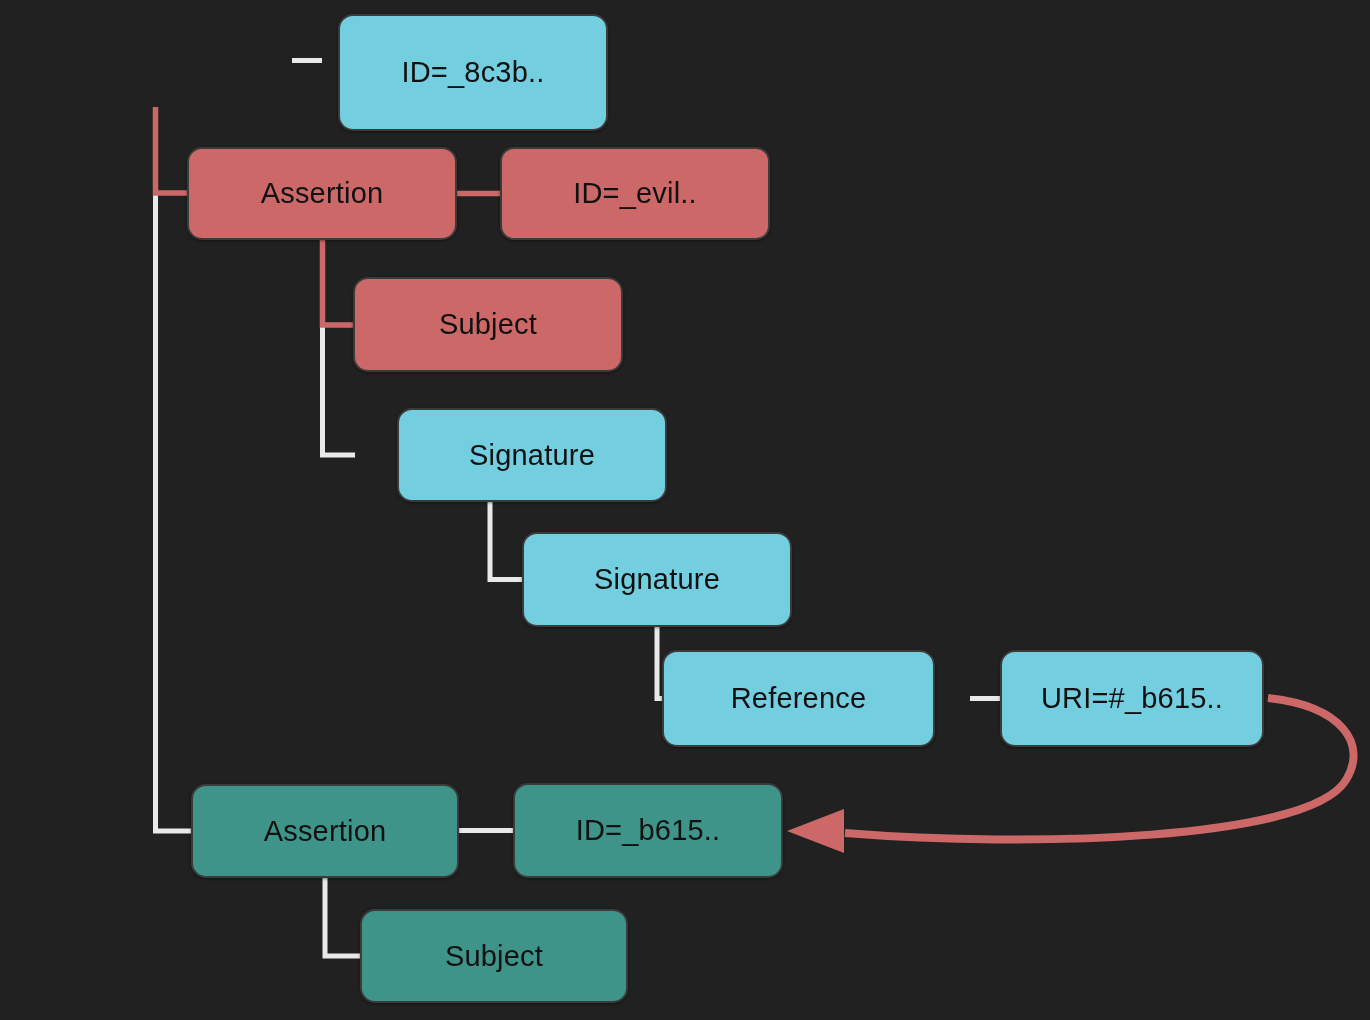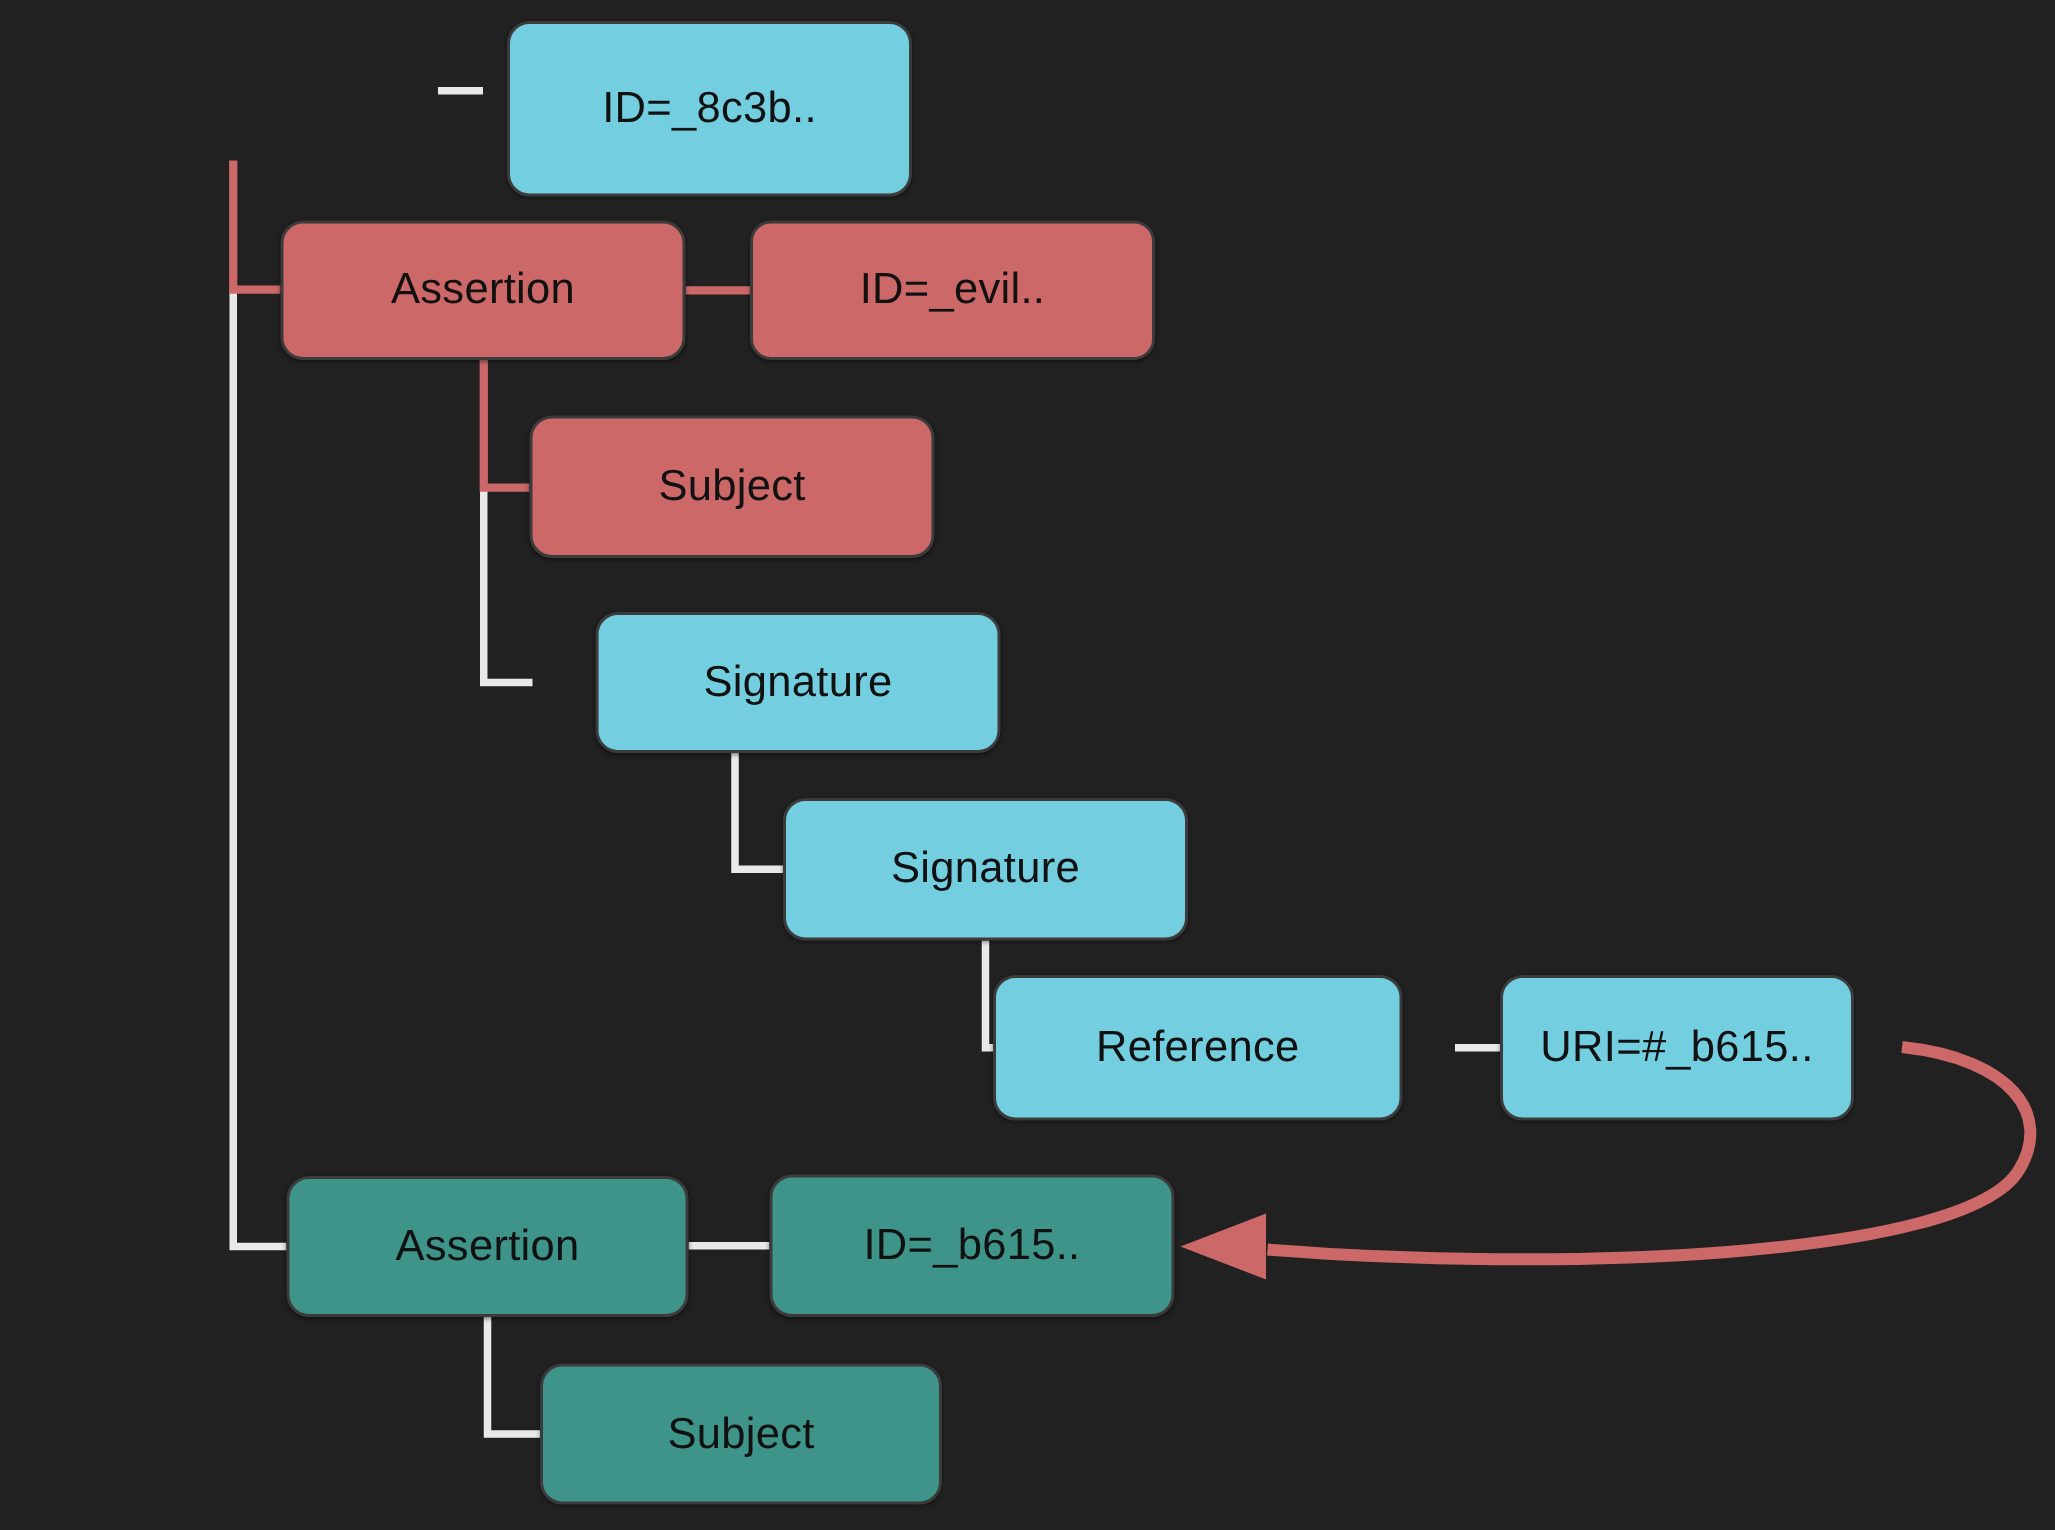--- a/index.html
+++ b/index.html
@@ -40,21 +40,21 @@
   .teal{background:var(--node-teal);}
 
   .n-response        {left:22px;  top:14px;  width:270px; height:93px;}
   .n-response-id     {left:338px; top:14px;  width:270px; height:117px;}
   .n-assertion-evil  {left:187px; top:147px; width:270px; height:93px;}
   .n-assertion-evil-id{left:500px;top:147px; width:270px; height:93px;border-radius:14px;}
   .n-subject-evil    {left:353px; top:277px; width:270px; height:95px;}
   .n-signature       {left:355px; top:408px; width:270px; height:94px;margin-left:42px;}
   .n-signedinfo      {left:522px; top:532px; width:270px; height:95px;}
   .n-reference       {left:662px; top:650px; width:273px; height:97px;}
-  .n-reference-uri   {left:1000px;top:650px; width:236px; height:97px;text-align:right;}
+  .n-reference-uri   {left:1000px;top:650px; width:264px; height:97px;text-align:right;}
   .n-assertion-orig  {left:191px; top:784px; width:268px; height:94px;}
   .n-assertion-orig-id{left:513px;top:783px; width:270px; height:95px;}
   .n-subject-orig    {left:360px; top:909px; width:268px; height:94px;}
 </style>
 </head>
 <body>
 
 <div class="stage">
 
   <svg class="edges" viewBox="0 0 1370 1020" xmlns="http://www.w3.org/2000/svg">

